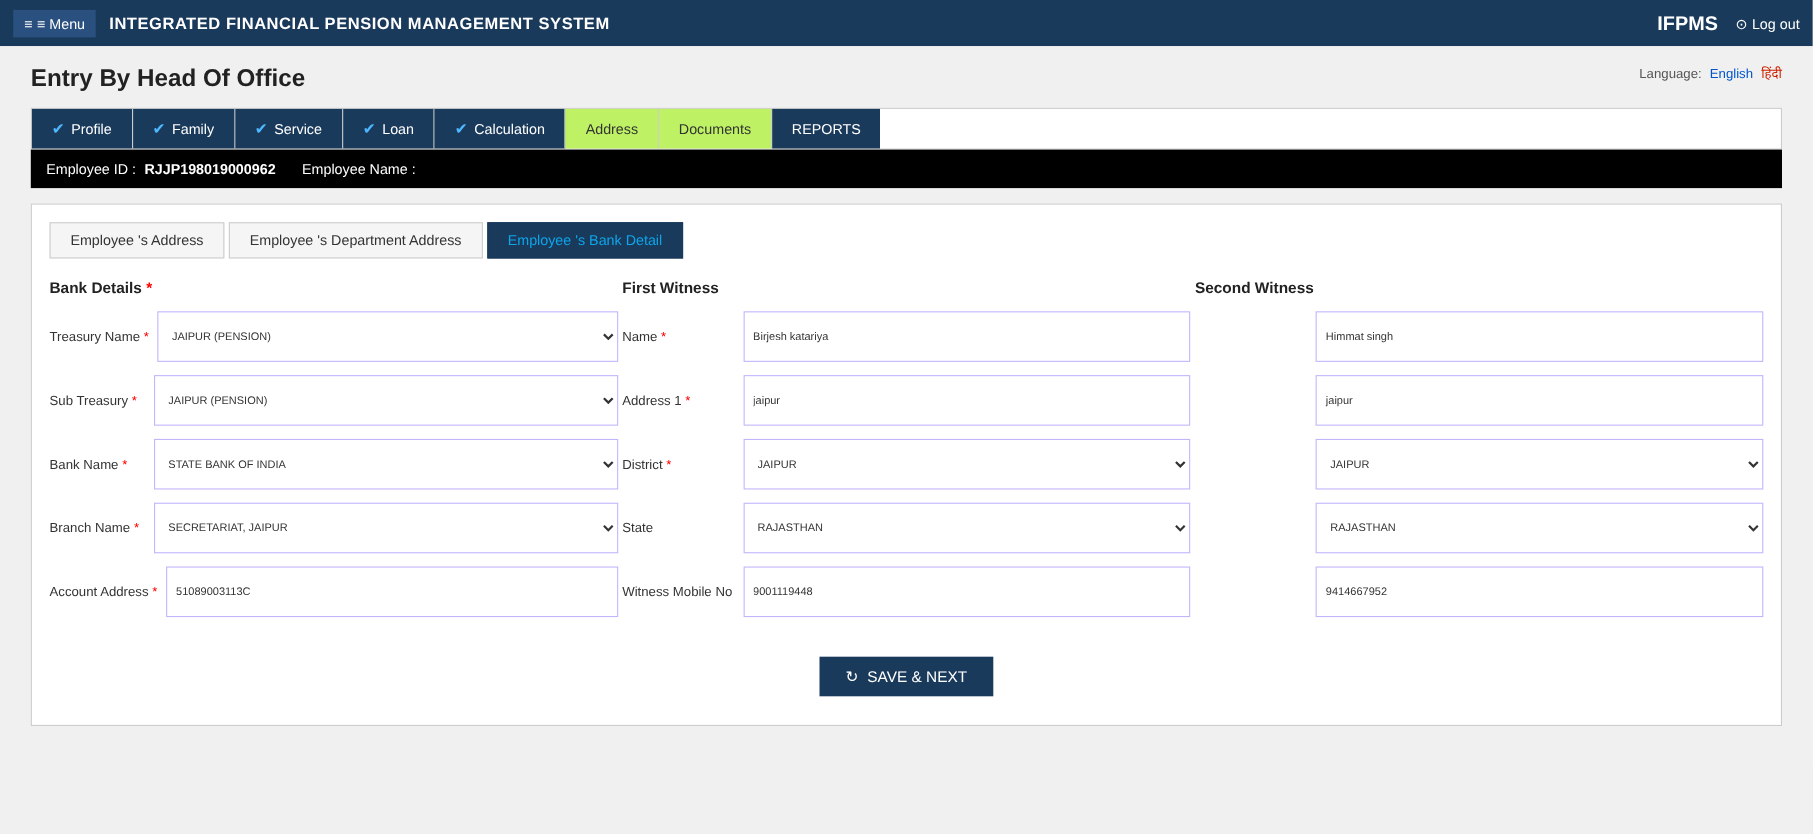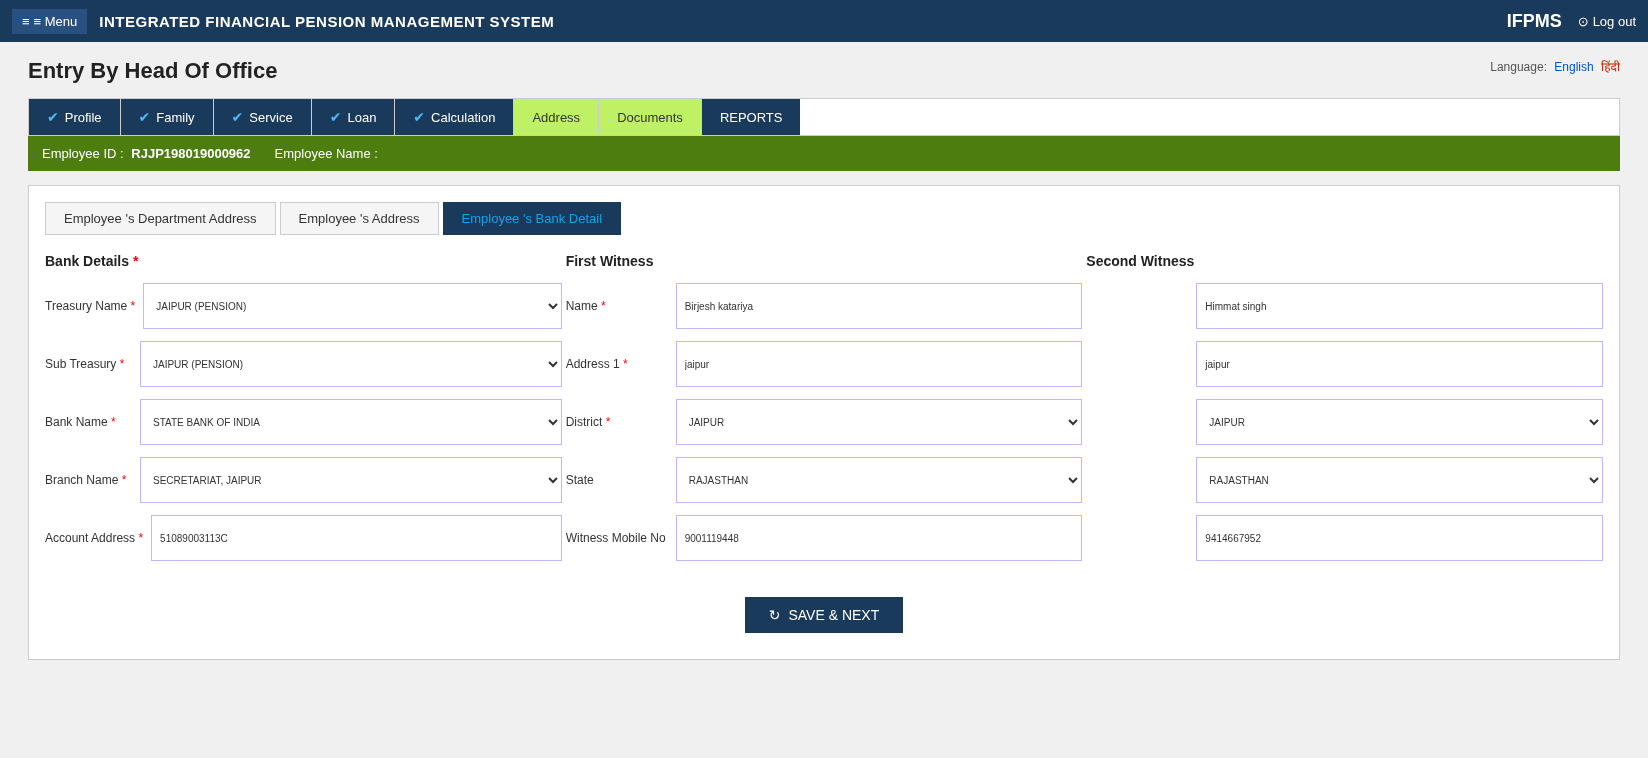--- a/index.html
+++ b/index.html
@@ -71,21 +71,21 @@
       color: #333;
       background: #bef264;
     }
     .tab:last-child { border-right: none; }
     .tab.active { background: #1a3a5c; color: white; }
     .tab.checked { background: #1a3a5c; color: white; }
     .tab .check-icon { color: #4db8ff; font-size: 14px; }
 
     
     .employee-bar {
-      background: #4d7c0f;
+      background: #000000;
       color: white;
       padding: 10px 14px;
       font-size: 13px;
       display: flex;
       gap: 24px;
       margin-bottom: 14px;
     }
 
     
     .content-card {
@@ -249,24 +249,24 @@
       <span>Employee ID :</span>
       <strong style="margin-left:4px;">RJJP198019000962</strong>
     </span>
     <span>Employee Name :</span>
   </div>
 
   <div class="content-card">
 
     <div class="sub-tabs">
       <div class="sub-tab">
+        <span>Employee 's Address</span>
+      </div>
+      <div class="sub-tab">
         <span>Employee 's Department Address</span>
-      </div>
-      <div class="sub-tab">
-        <span>Employee 's Address</span>
       </div>
       <div class="sub-tab active">
         <span>Employee 's Bank Detail</span>
       </div>
     </div>
 
     <div class="form-sections">
 
       <div>
         <div class="section-title">

